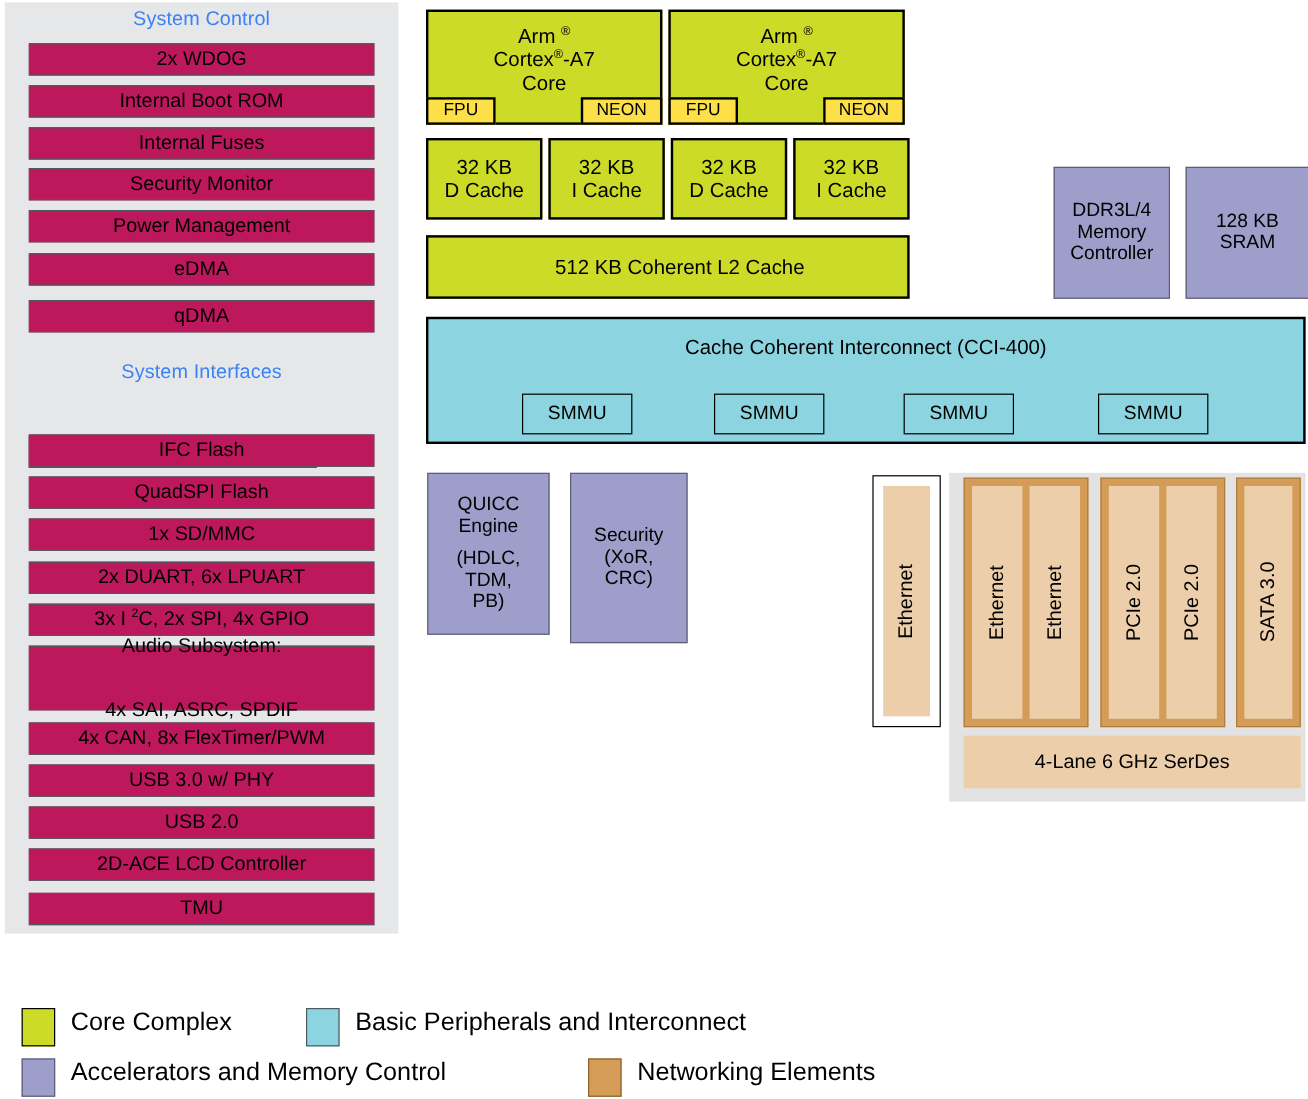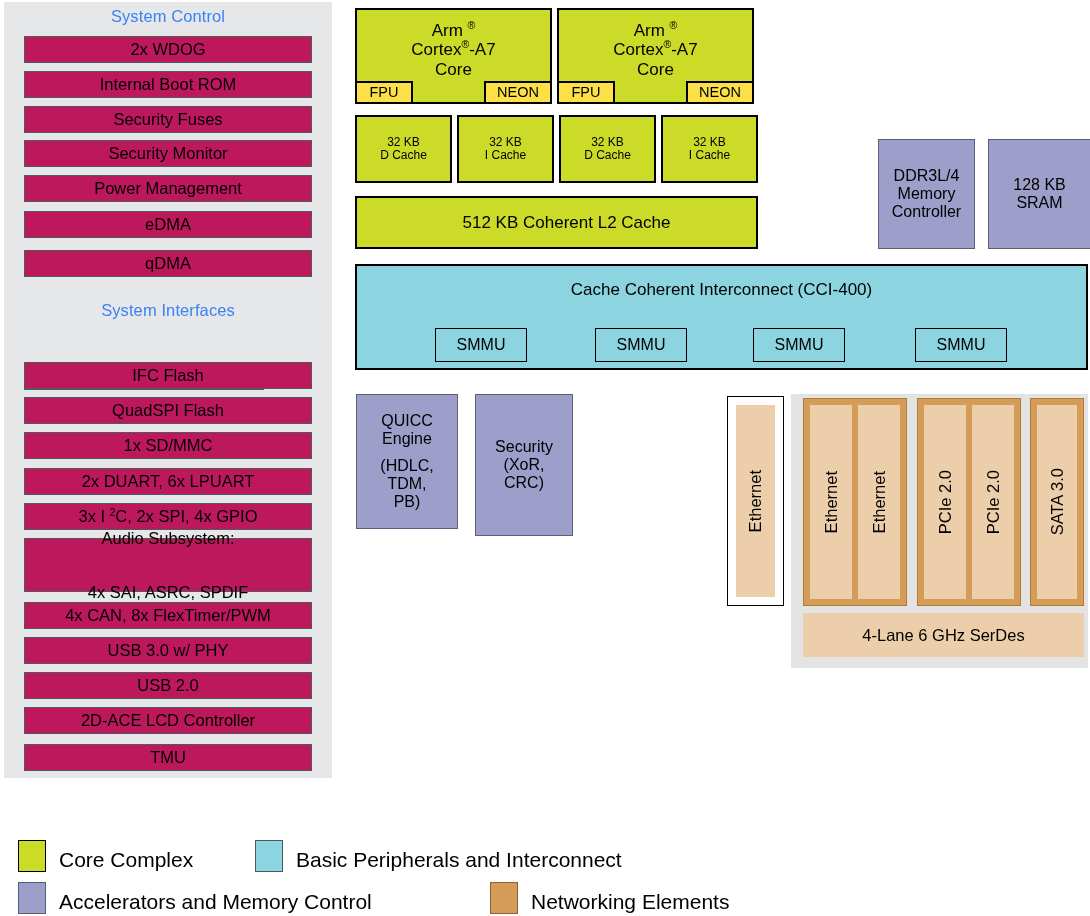--- a/index.html
+++ b/index.html
@@ -55,21 +55,21 @@
     border: 2.6px solid #000000;
     color: #000;
   }
   .core-box { font-size: 17px; }
   .sub-tag {
     background: #fde047;
     border: 2.4px solid #000;
     font-size: 14.5px;
     color: #000;
   }
-  .cache-box { font-size: 12px; }
+  .cache-box { font-size: 17px; }
   .l2-box { font-size: 17px; }
 
   
   .purple {
     background: #9e9ecb;
     border: 1.6px solid #5d5d78;
     color: #000;
     font-size: 16px;
   }
 
@@ -114,21 +114,21 @@
   }
   .eth-solo-inner { background: #eccfaa; }
   #serdes {
     background: #eccfaa;
     font-size: 16.5px;
     color: #000;
   }
 
   
   #legend { left: 0; top: 826px; width: 1090px; height: 90px; }
-  .legend-item { position: absolute; display: flex; align-items: flex-end; }
+  .legend-item { position: absolute; display: flex; align-items: flex-start; }
   .legend-sw {
     width: 26px; height: 30px;
     border: 1.8px solid #000;
     flex: none;
   }
   .legend-tx {
     font-size: 21px;
     color: #000;
     margin-left: 13px;
     white-space: nowrap;
@@ -144,21 +144,21 @@
 <body>
 
 <div id="canvas">
 
   <div class="abs" id="left-panel"></div>
 
   <div class="abs ctr section-title" style="left:4px; top:5px; width:328px; height:22px;">System Control</div>
 
   <div class="abs ctr teal" style="left:24px; top:36px; width:288px; height:27px;">2x WDOG</div>
   <div class="abs ctr teal" style="left:24px; top:71px; width:288px; height:27px;">Internal Boot ROM</div>
-  <div class="abs ctr teal" style="left:24px; top:106px; width:288px; height:27px;">Security Fuses</div>
+  <div class="abs ctr teal" style="left:24px; top:106px; width:288px; height:27px;">Internal Fuses</div>
   <div class="abs ctr teal" style="left:24px; top:140px; width:288px; height:27px;">Security Monitor</div>
   <div class="abs ctr teal" style="left:24px; top:175px; width:288px; height:27px;">Power Management</div>
   <div class="abs ctr teal" style="left:24px; top:211px; width:288px; height:27px;">eDMA</div>
   <div class="abs ctr teal" style="left:24px; top:250px; width:288px; height:27px;">qDMA</div>
 
   <div class="abs ctr section-title" style="left:4px; top:299px; width:328px; height:22px;">System Interfaces</div>
 
   <div class="abs ctr teal" style="left:24px; top:321px; width:240px; height:27px;margin-top:42px;">GIC-400</div>
   <div class="abs ctr teal" style="left:24px; top:362px; width:288px; height:27px;">IFC Flash</div>
   <div class="abs ctr teal" style="left:24px; top:397px; width:288px; height:27px;">QuadSPI Flash</div>

